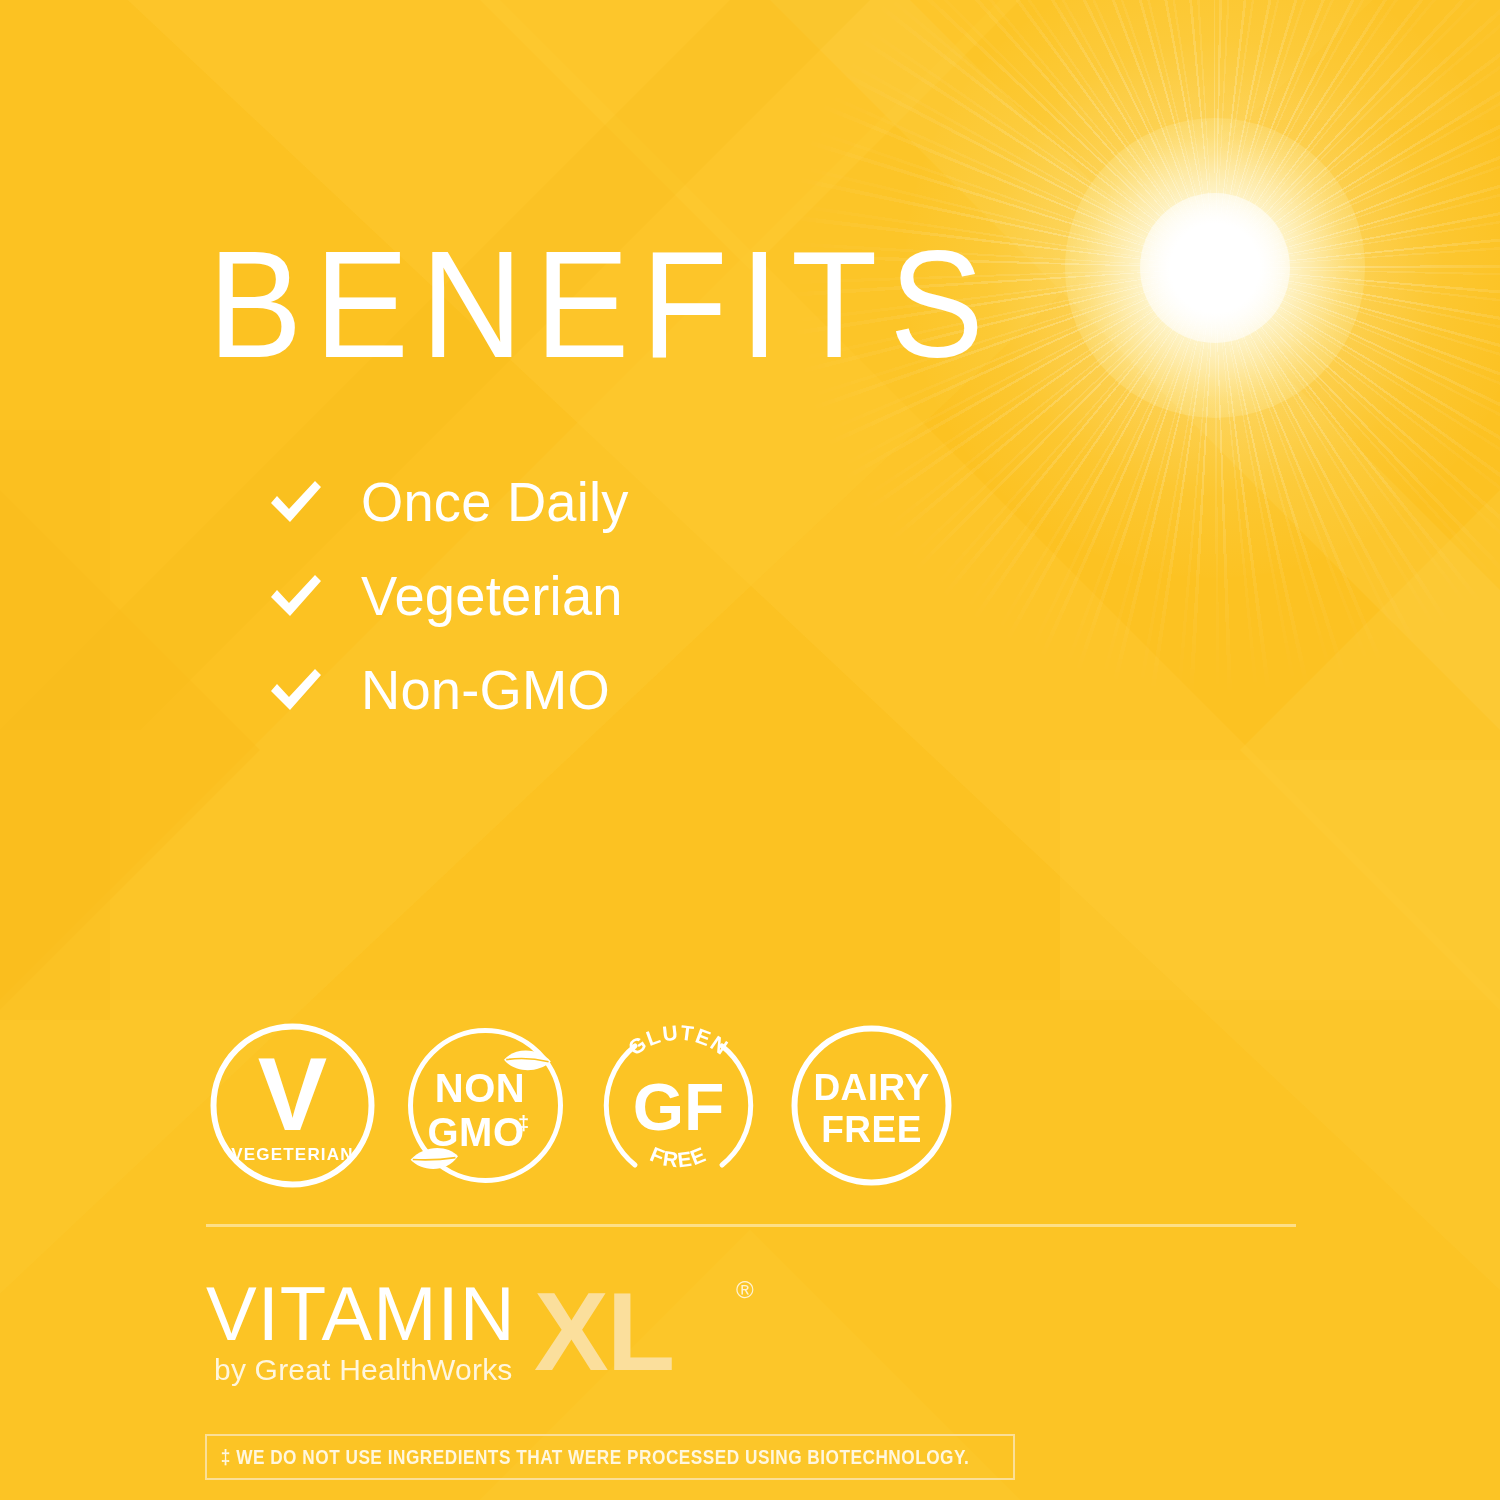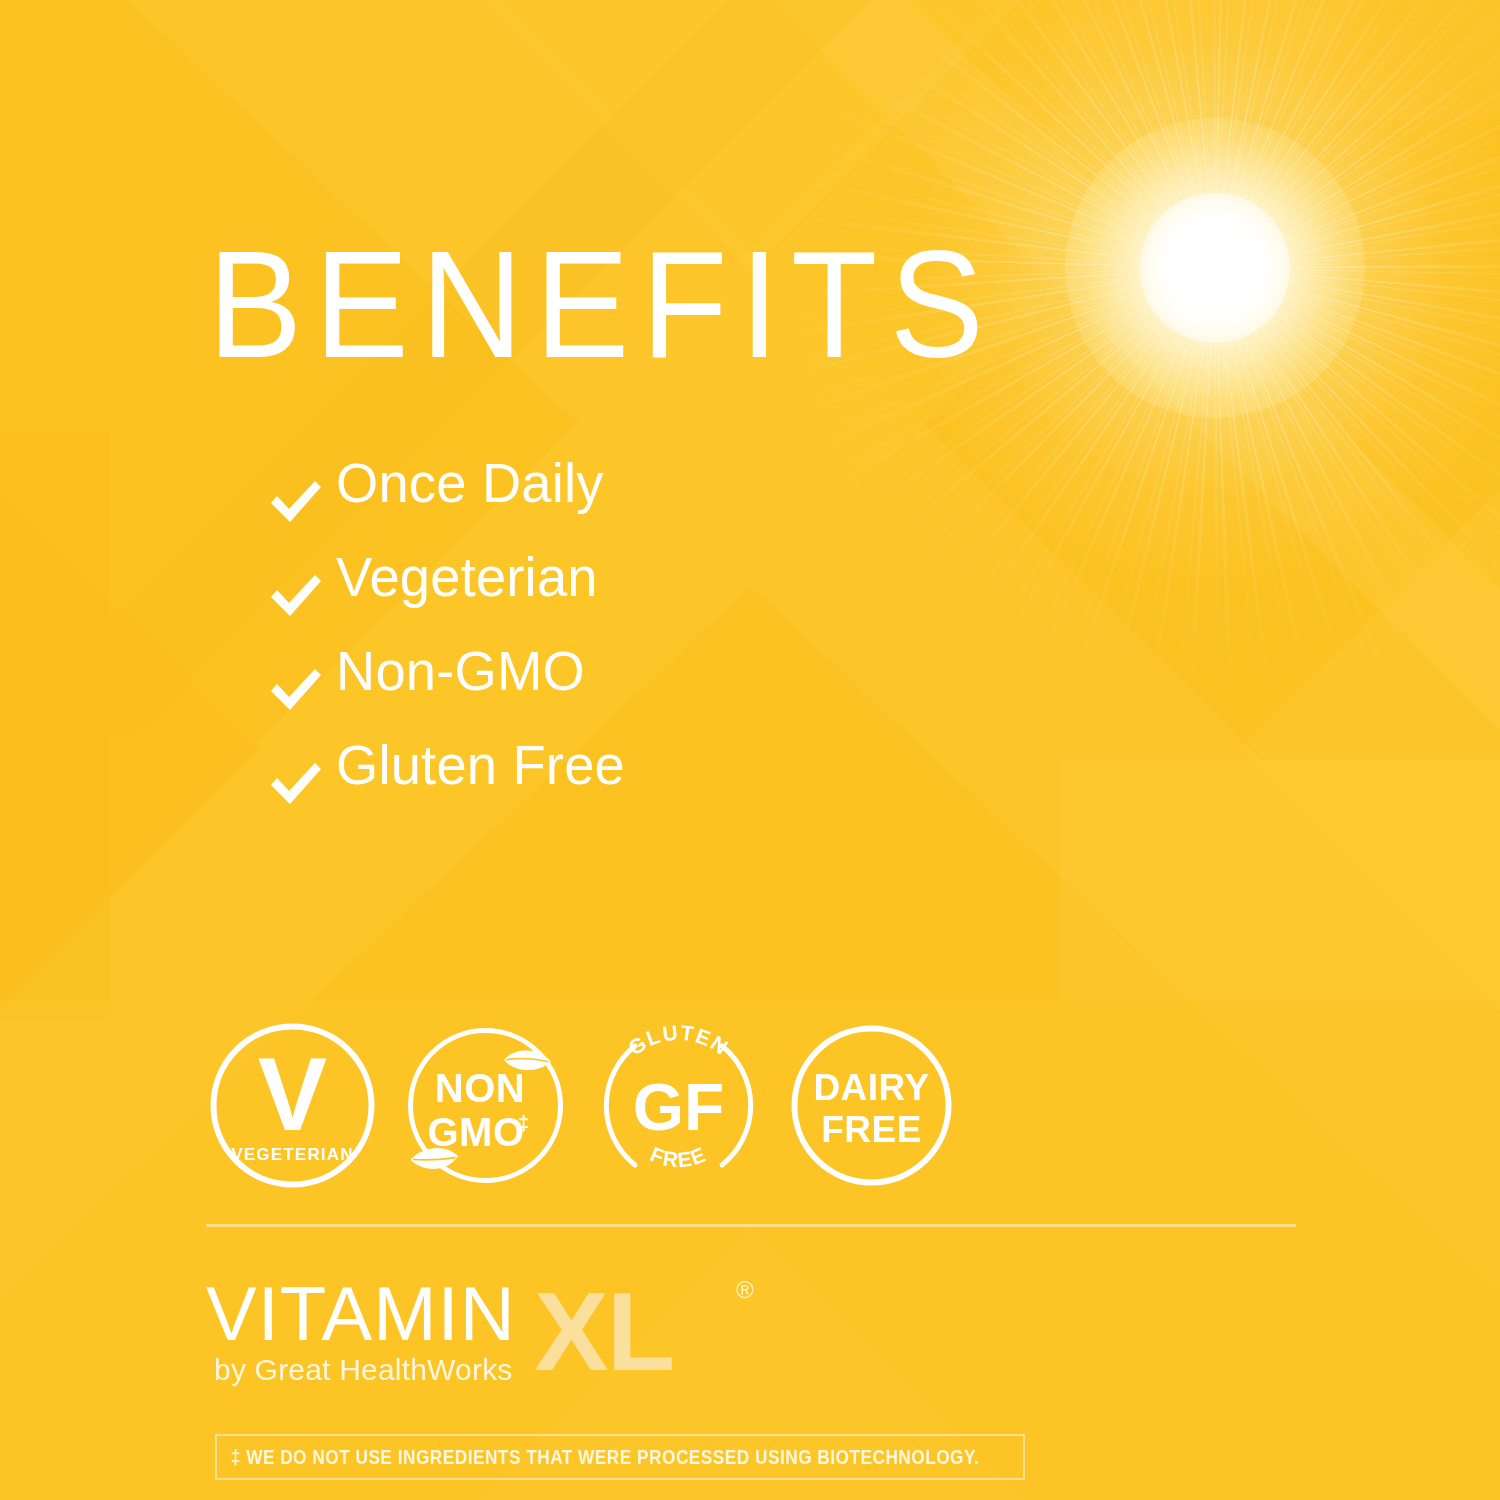--- a/index.html
+++ b/index.html
@@ -71,21 +71,23 @@
     white-space:nowrap;
   }
 
   .benefit-list{
     position:absolute;
     left:268px; top:455px;
     width:1120px;
   }
   .benefit-row{
     display:flex;
+    align-items:center;
     height:94px;
+    gap:25px;
   }
   .benefit-row .check{
     width:68px;flex:0 0 68px;
     display:flex;align-items:center;justify-content:flex-start;
   }
   .benefit-row .check svg{display:block;}
   .benefit-row .label{
     color:#FFFFFF;
     font-size:56px;
     line-height:1;
@@ -124,21 +126,21 @@
   }
   .logo svg{display:block;}
 
   
   .footnote{
     position:absolute;
     left:205px; top:1434px;
     width:810px; height:46px;
     border:2px solid #FBDF96;
     box-sizing:border-box;
-    display:flex;align-items:center;margin-left:10px;
+    display:flex;align-items:center;
   }
   .footnote .txt{
     color:#FFF7DF;
     font-size:20px;
     letter-spacing:.6px;
     font-weight:700;
     transform:scaleX(.86);
     transform-origin:left center;
     white-space:nowrap;
     padding-left:16px;
@@ -218,28 +220,20 @@
 
       <div class="benefit-row">
         <span class="check">
           <svg width="56" height="46" viewBox="0 0 56 46">
               <path d="M3 24 L9 17 L21 30 L47 2 L53 8 L22 43 Z" fill="#FFFFFF"></path>
             </svg>
         </span>
         <span class="label">Non-GMO</span>
       </div>
 
-      <div class="benefit-row">
-        <span class="check">
-          <svg width="56" height="46" viewBox="0 0 56 46">
-              <path d="M3 24 L9 17 L21 30 L47 2 L53 8 L22 43 Z" fill="#FFFFFF"></path>
-            </svg>
-        </span>
-        <span class="label">Gluten Free</span>
-      </div>
 
 
     </div>
 
     <div class="badges">
 
       <div class="badge">
         <svg width="175" height="175" viewBox="0 0 175 175">
           <circle cx="87.5" cy="87.5" r="79" fill="none" stroke="#FFFFFF" stroke-width="6"></circle>
           <text x="87.5" y="112" text-anchor="middle" fill="#FFFFFF" font-family="Liberation Sans, sans-serif" font-size="104" font-weight="700">V</text>

